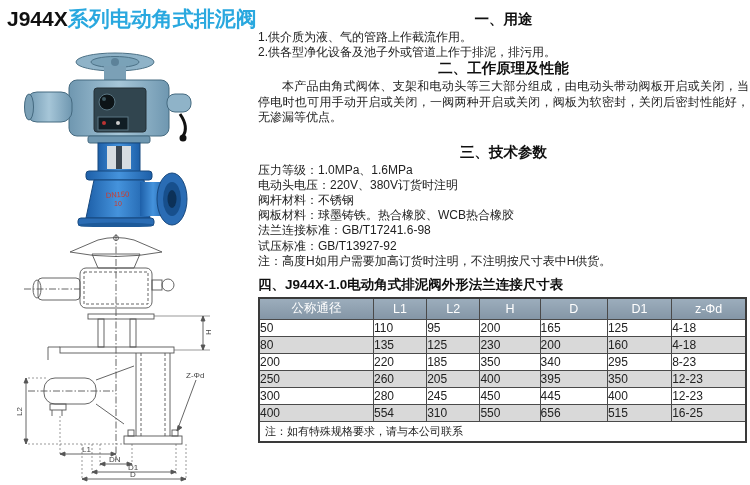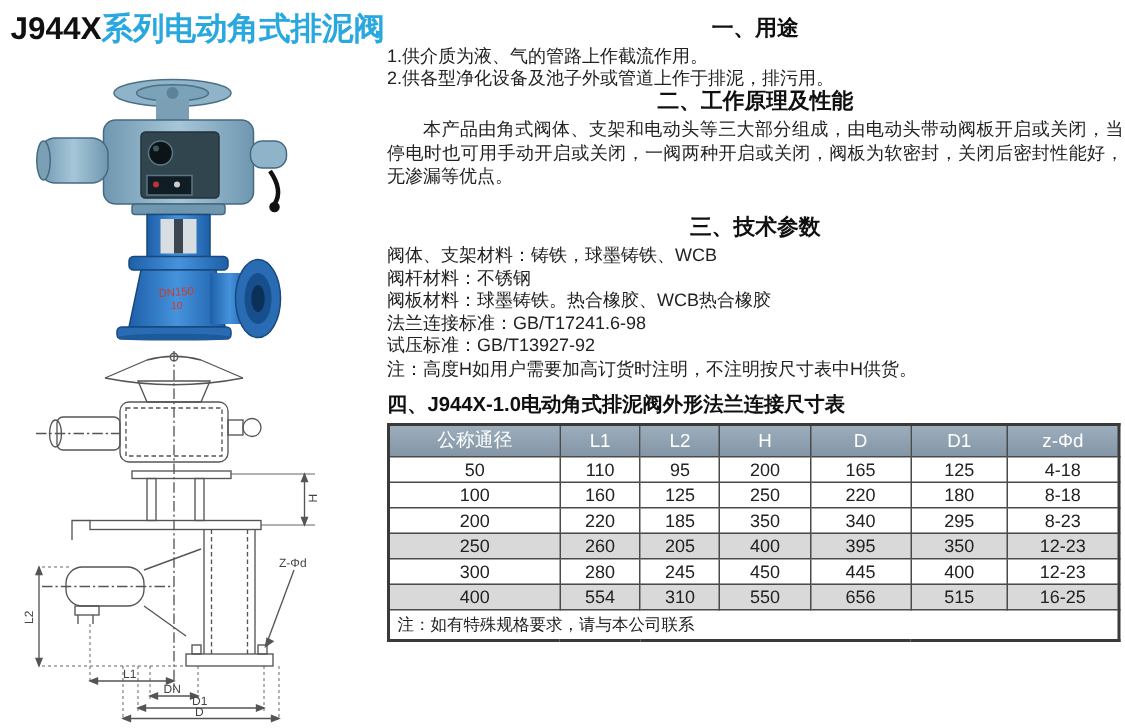--- a/index.html
+++ b/index.html
@@ -23,21 +23,21 @@
   .para{font-size:12px;line-height:15.5px;color:#222;text-indent:2em;margin:2px 0 0 0;text-align:justify;}
   .tech-line{font-size:12px;line-height:15.2px;color:#222;}
   .table-heading{font-size:13.5px;font-weight:bold;color:#101010;margin:8px 0 4px 0;line-height:16px;}
   
   table.dims{border-collapse:collapse;width:489px;table-layout:fixed;font-size:12px;border:2px solid #3a3a3a;}
   table.dims th{
     background:linear-gradient(#9cadbc,#8496a6);color:#fff;font-weight:normal;
     height:20px;border:1px solid #4a4a4a;padding:0;font-size:12.5px;
   }
   table.dims td{
-    height:16px;border:1px solid #4a4a4a;text-align:center;padding:0;color:#222;background:#fff;
+    height:16px;border:1px solid #4a4a4a;text-align:left;padding:0;color:#222;background:#fff;
   }
   table.dims tr.alt td{background:#d9d9d9;}
   table.dims td.note-cell{
     text-align:left;font-size:11px;padding:2px 0 2px 5px;height:15px;background:#fff;color:#222;
   }
   
   .lineart{stroke:#555;fill:none;stroke-width:0.9;}
   .lbl{font-size:8px;fill:#444;font-family:"Liberation Sans",sans-serif;}
 </style>
 </head>
@@ -189,21 +189,22 @@
 <div class="right-col">
 
   <div class="sec-heading">一、用途</div>
   <div class="body-line">1.供介质为液、气的管路上作截流作用。</div>
   <div class="body-line">2.供各型净化设备及池子外或管道上作于排泥，排污用。</div>
 
   <div class="sec-heading mt1">二、工作原理及性能</div>
   <p class="para">本产品由角式阀体、支架和电动头等三大部分组成，由电动头带动阀板开启或关闭，当停电时也可用手动开启或关闭，一阀两种开启或关闭，阀板为软密封，关闭后密封性能好，无渗漏等优点。</p>
 
   <div class="sec-heading mt2">三、技术参数</div>
-  <div class="tech-line">阀体、支架材料：铸铁，球墨铸铁、WCB</div>
+  <div class="tech-line">压力等级：1.0MPa、1.6MPa</div>
+  <div class="tech-line">电动头电压：220V、380V订货时注明</div>
   <div class="tech-line">阀杆材料：不锈钢</div>
   <div class="tech-line">阀板材料：球墨铸铁。热合橡胶、WCB热合橡胶</div>
   <div class="tech-line">法兰连接标准：GB/T17241.6-98</div>
   <div class="tech-line">试压标准：GB/T13927-92</div>
   <div class="tech-line">注：高度H如用户需要加高订货时注明，不注明按尺寸表中H供货。</div>
 
   <div class="table-heading mt3">四、J944X-1.0电动角式排泥阀外形法兰连接尺寸表</div>
 
   <table class="dims">
     <colgroup>
@@ -229,28 +230,28 @@
     <tbody>
         <tr>
           <td>50</td>
           <td>110</td>
           <td>95</td>
           <td>200</td>
           <td>165</td>
           <td>125</td>
           <td>4-18</td>
         </tr>
-        <tr>
-          <td>100</td>
+        <tr class="alt">
+          <td>80</td>
+          <td>135</td>
+          <td>125</td>
+          <td>230</td>
+          <td>200</td>
           <td>160</td>
-          <td>125</td>
-          <td>250</td>
-          <td>220</td>
-          <td>180</td>
-          <td>8-18</td>
+          <td>4-18</td>
         </tr>
         <tr>
           <td>200</td>
           <td>220</td>
           <td>185</td>
           <td>350</td>
           <td>340</td>
           <td>295</td>
           <td>8-23</td>
         </tr>

